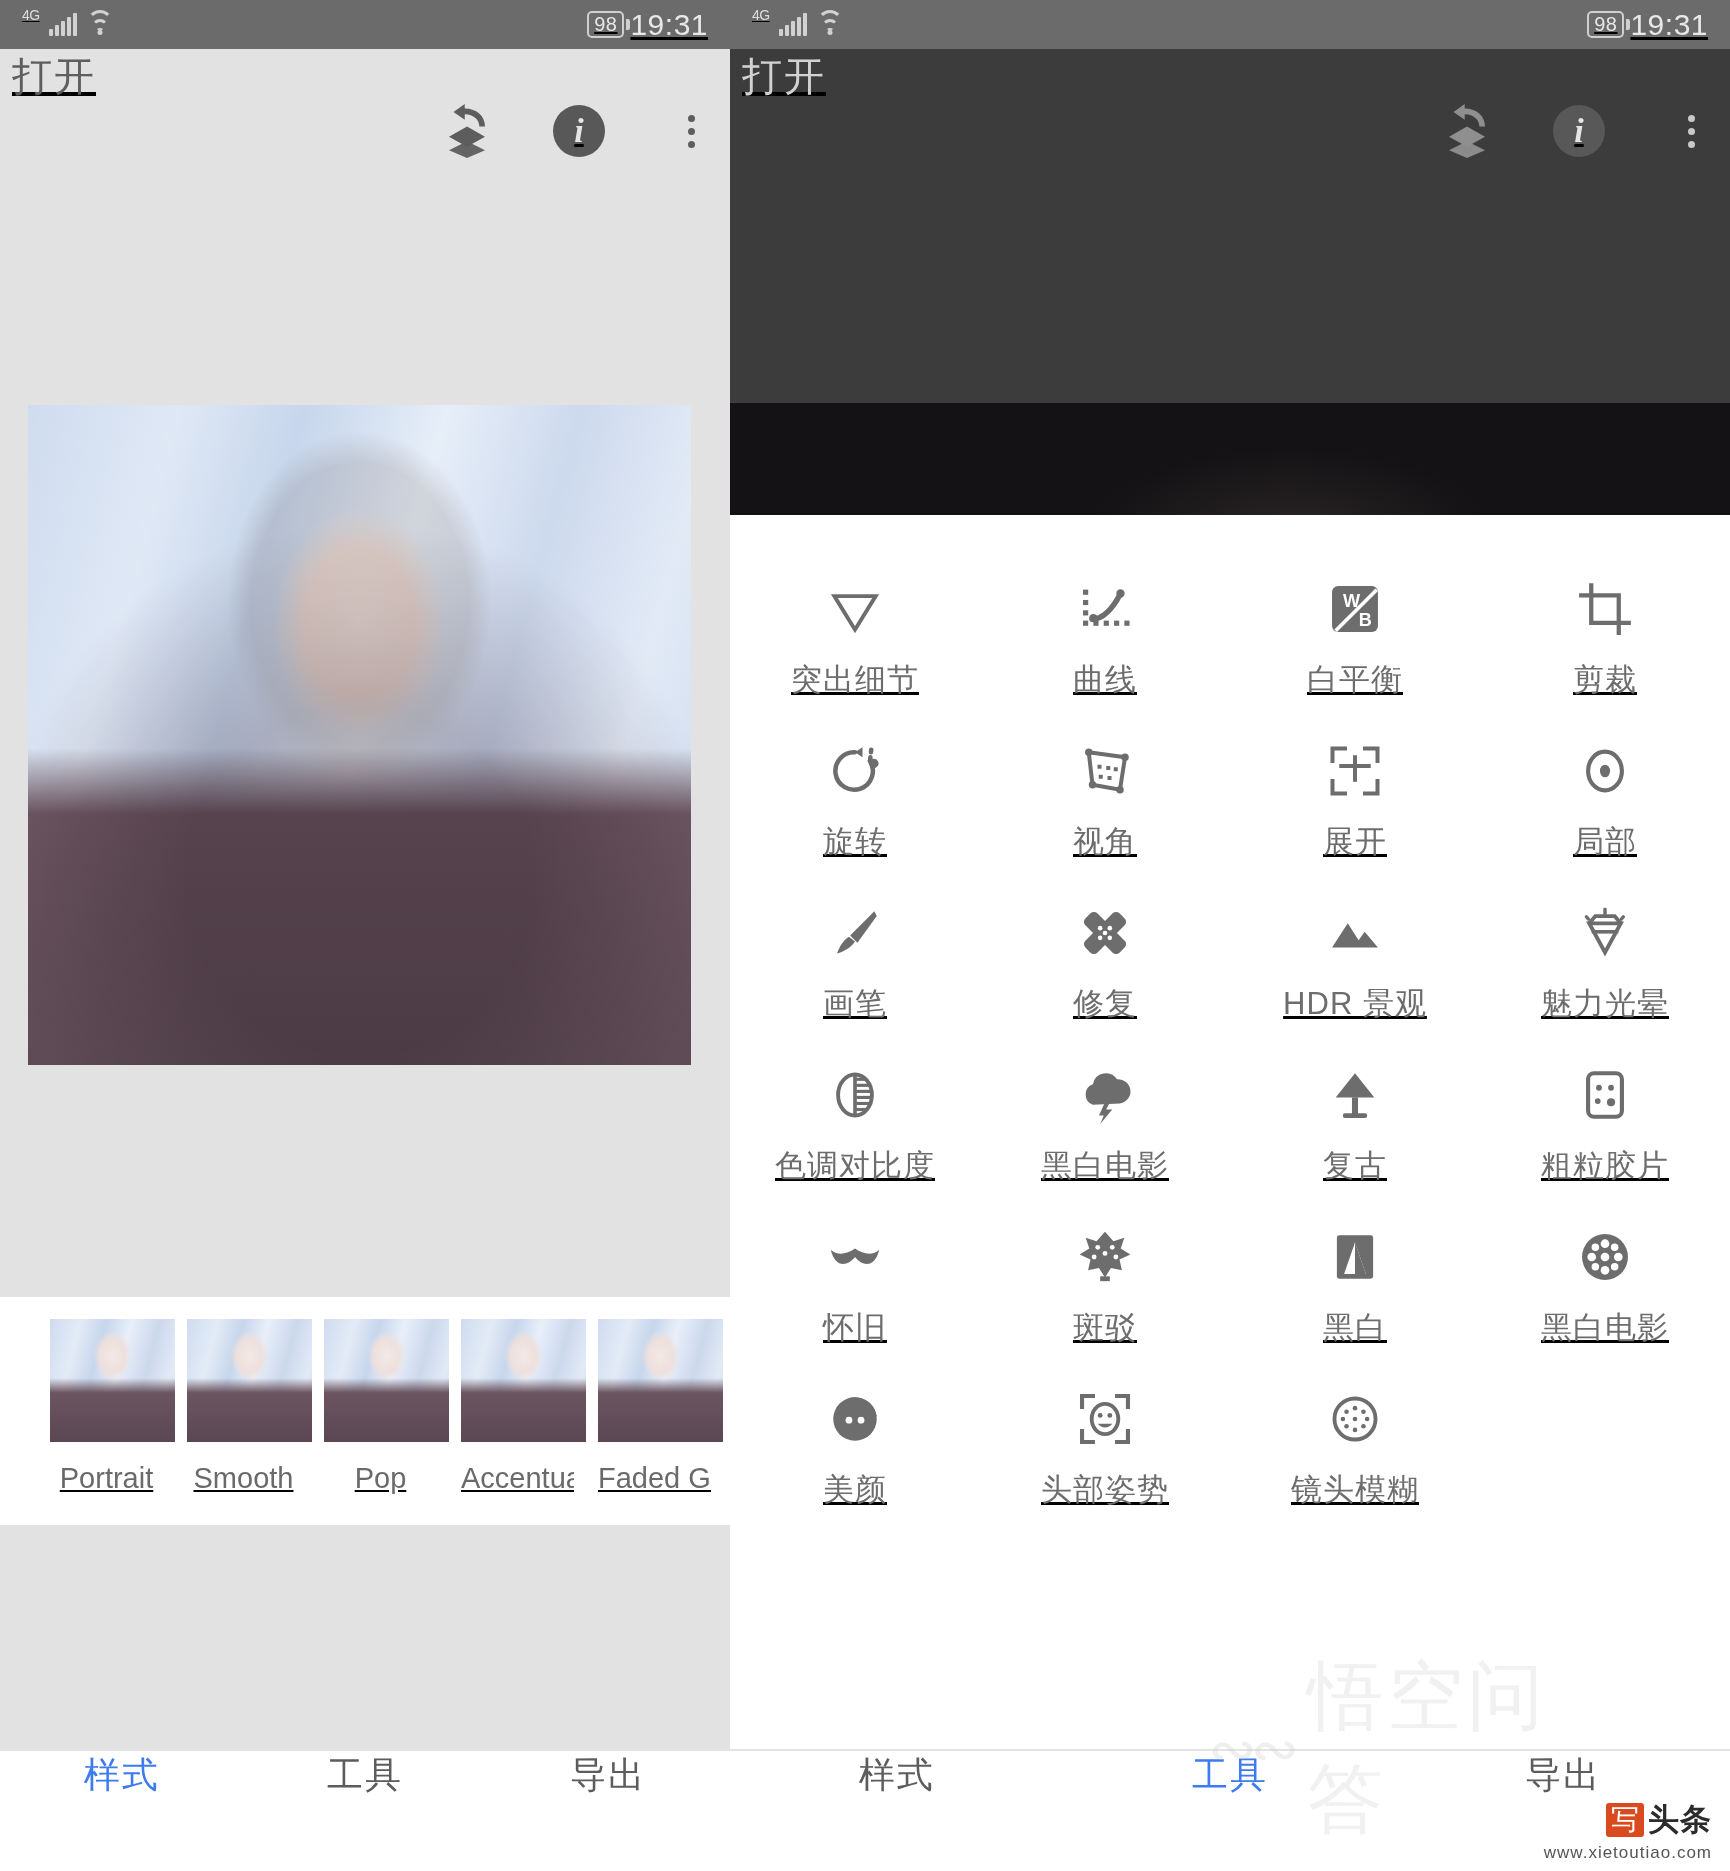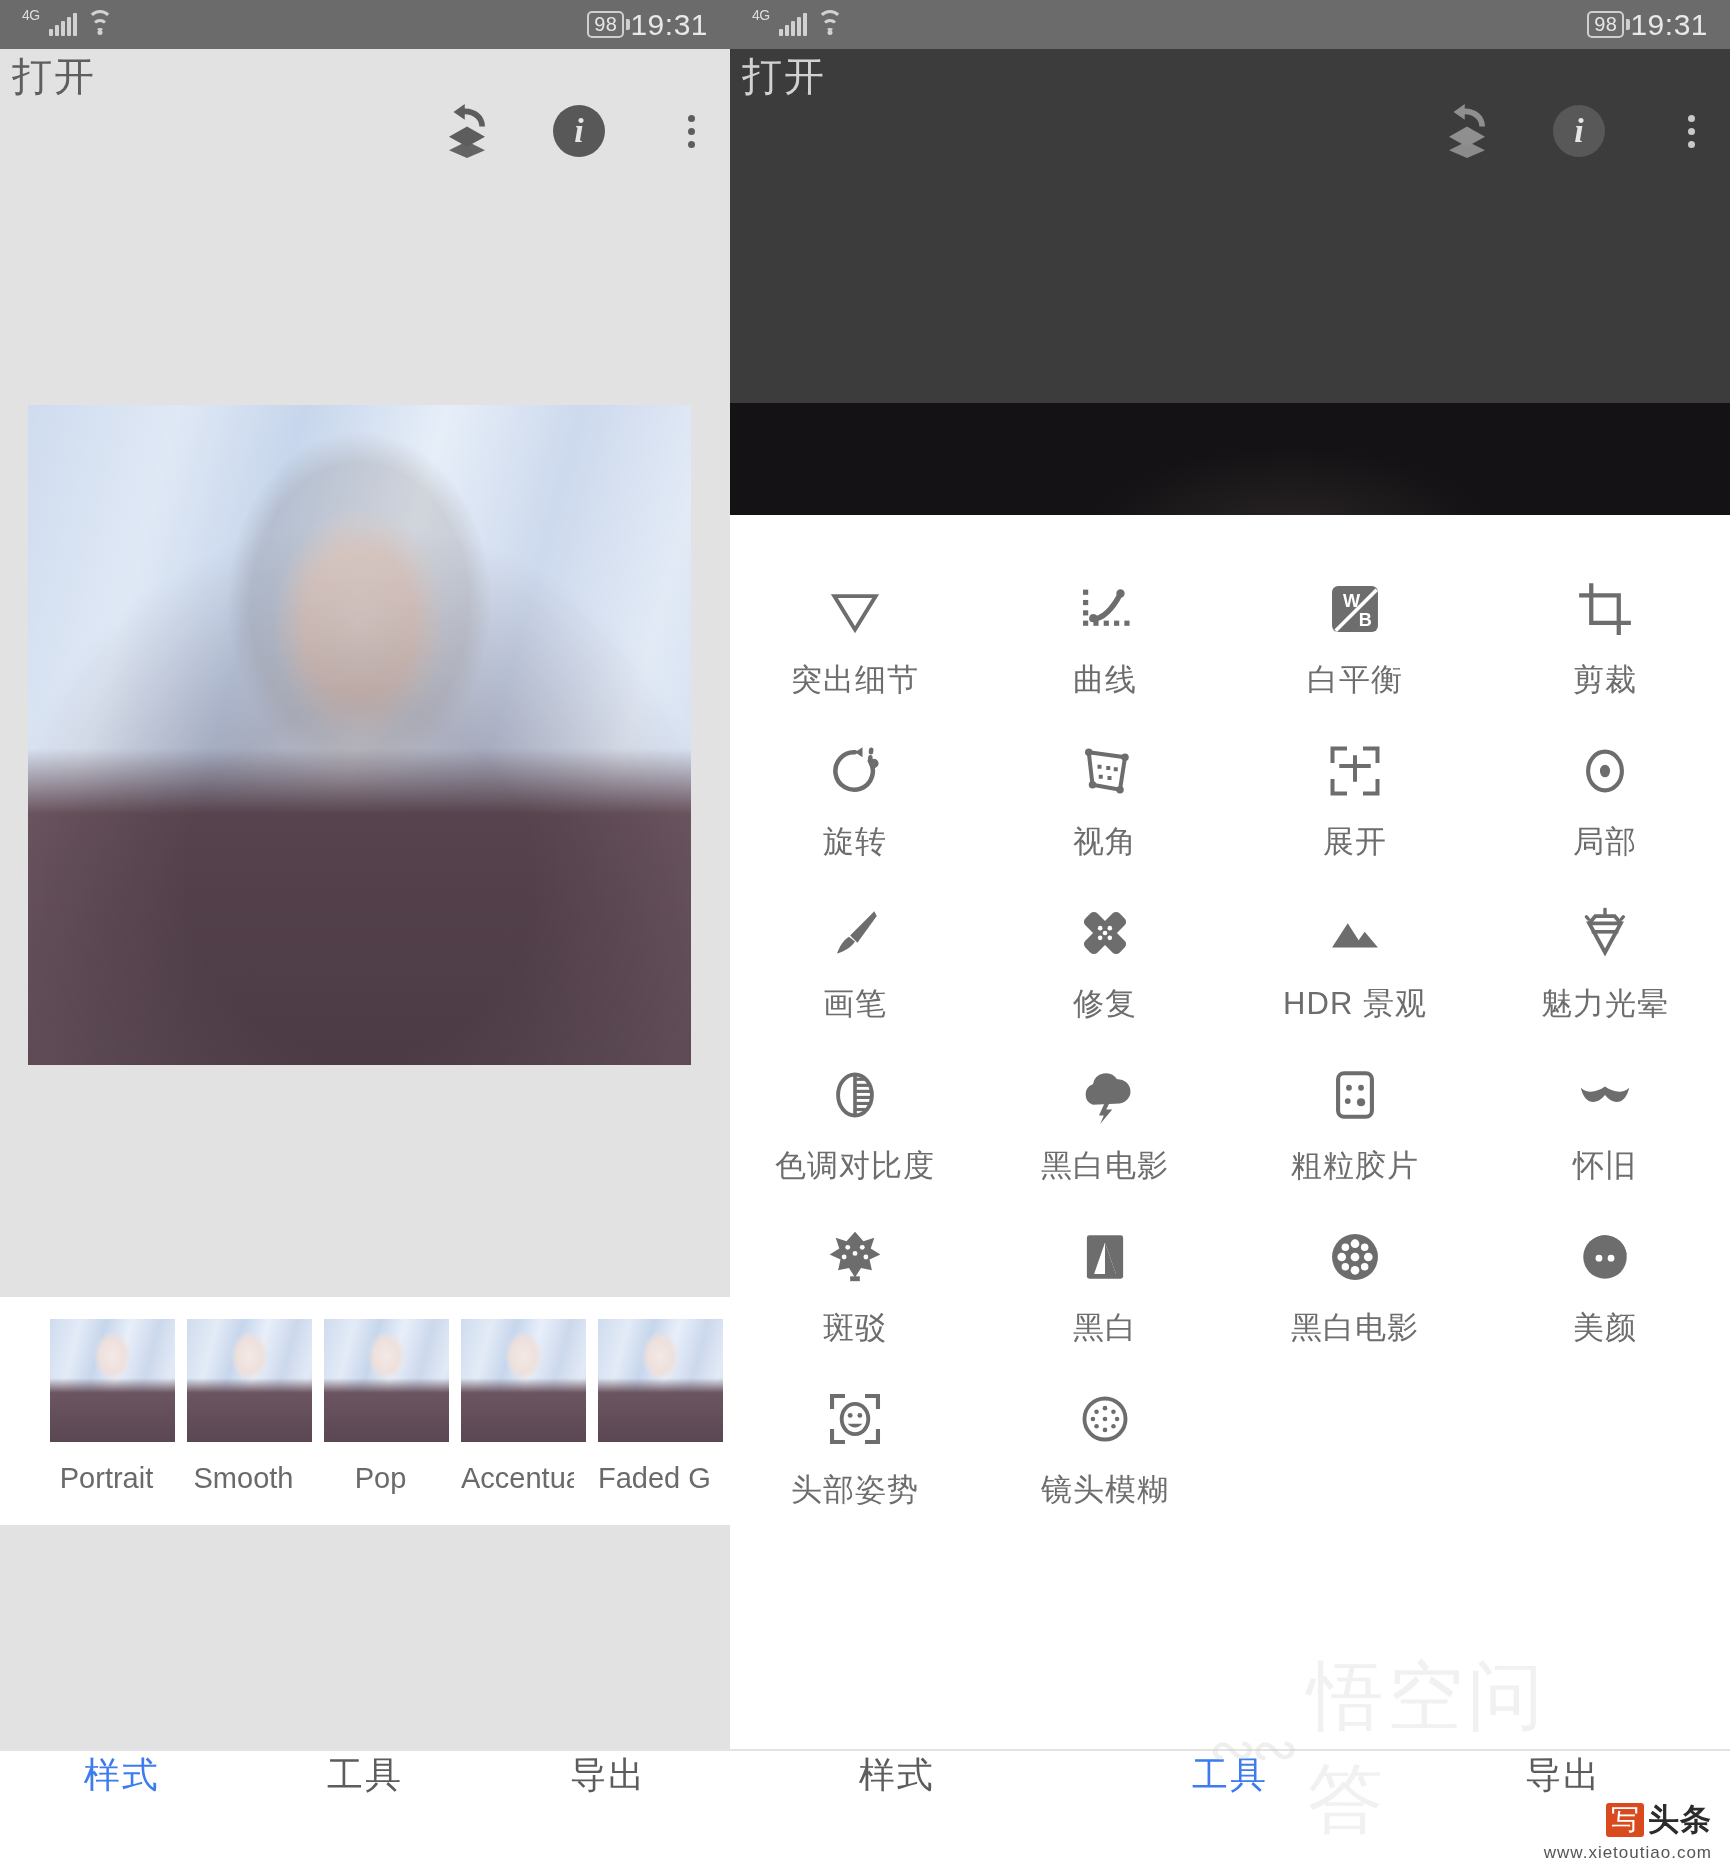--- a/index.html
+++ b/index.html
@@ -2,21 +2,21 @@
 <html><head>
 <meta charset="utf-8">
 <style>
   * { box-sizing: border-box; margin: 0; padding: 0; }
   html, body {
     width: 1730px; height: 1871px;
     background: #fff;
     font-family: "Liberation Sans", "DejaVu Sans", sans-serif;
     overflow: hidden;
   }
-  .screens { display: flex; width: 1730px; height: 1871px; }
+  .screens { display: flex; width: 1730px; height: 1871px; text-decoration: underline; }
   .panel { position: relative; overflow: hidden; }
   .panel-left  { width: 730px;  height: 1871px; background: #e2e2e2; }
   .panel-right { width: 1000px; height: 1871px; background: #ffffff; }
 
   
   .statusbar {
     height: 49px; width: 100%;
     display: flex; align-items: center;
     padding: 0 22px;
     color: #dcdcdc;
@@ -516,20 +516,30 @@
       <div class="tool">
         <span class="tool-icon">
           <svg width="58" height="58" viewBox="0 0 48 48">
             <path d="M14 32 A9 9 0 0 1 14 15 A11 11 0 0 1 34 11 A9 9 0 0 1 36 31 Z" fill="#6d6d6d"></path>
             <path d="M24 30 L19 41 L23 41 L20 48 L30 36 L25 36 L28 30 Z" fill="#6d6d6d"></path>
           </svg>
         </span>
         <span class="tool-label">黑白电影</span>
       </div>
 
+      <div class="tool">
+        <span class="tool-icon">
+          <svg width="58" height="58" viewBox="0 0 48 48">
+            <path d="M24 6 L40 26 H8 Z" fill="#6d6d6d"></path>
+            <rect x="21.5" y="26" width="5" height="14" fill="#6d6d6d"></rect>
+            <rect x="14" y="39" width="20" height="4" rx="1.6" fill="#6d6d6d"></rect>
+          </svg>
+        </span>
+        <span class="tool-label">复古</span>
+      </div>
 
       <div class="tool">
         <span class="tool-icon">
           <svg width="58" height="58" viewBox="0 0 48 48">
             <rect x="10" y="6" width="28" height="36" rx="5" fill="none" stroke="#6d6d6d" stroke-width="3.4"></rect>
             <g fill="#6d6d6d">
               <circle cx="19" cy="18" r="2.4"></circle>
                 <circle cx="29" cy="18" r="2.4"></circle>
               <circle cx="18" cy="29" r="2.4"></circle>
                 <circle cx="29" cy="30" r="3.4"></circle>

